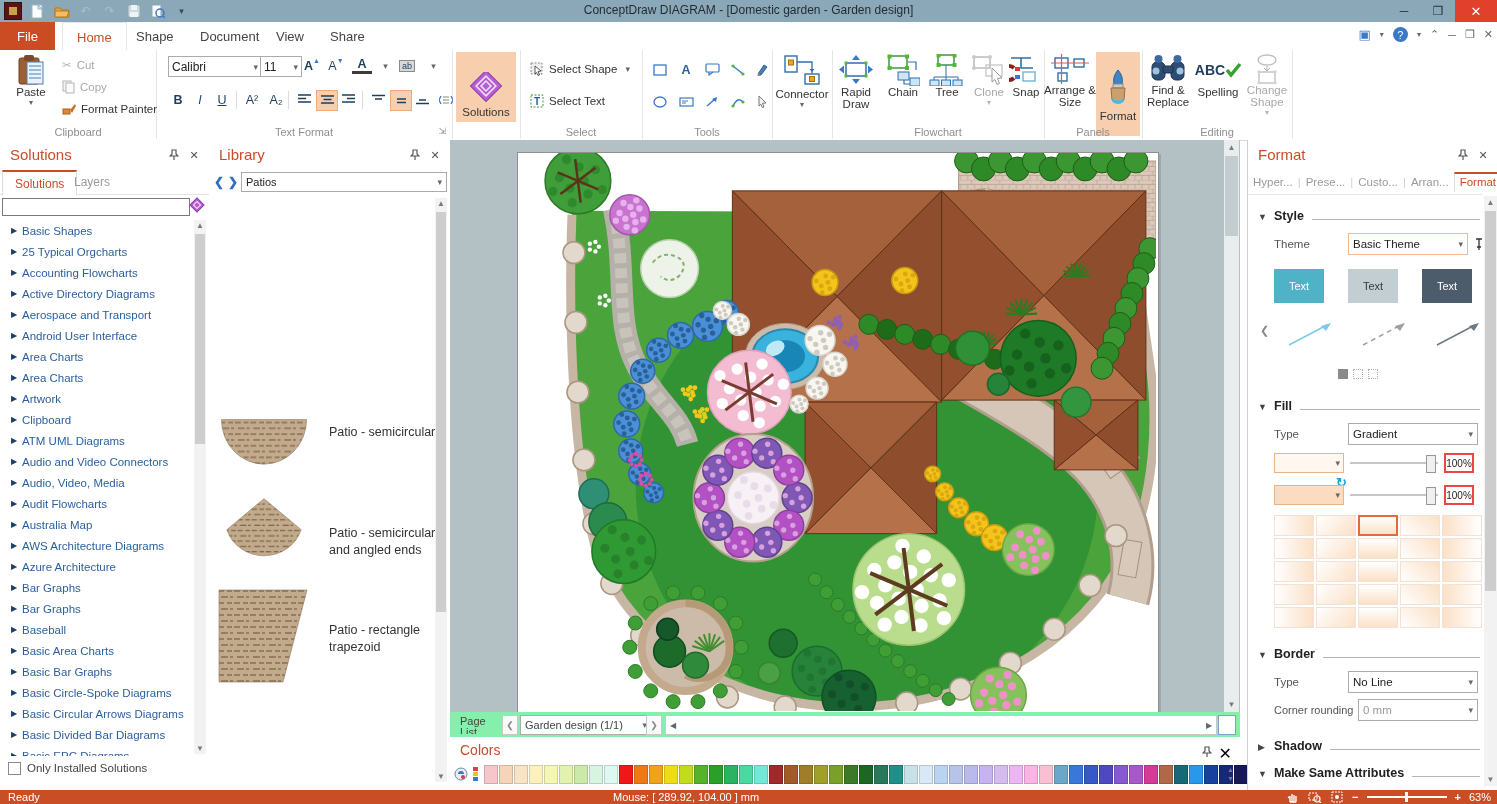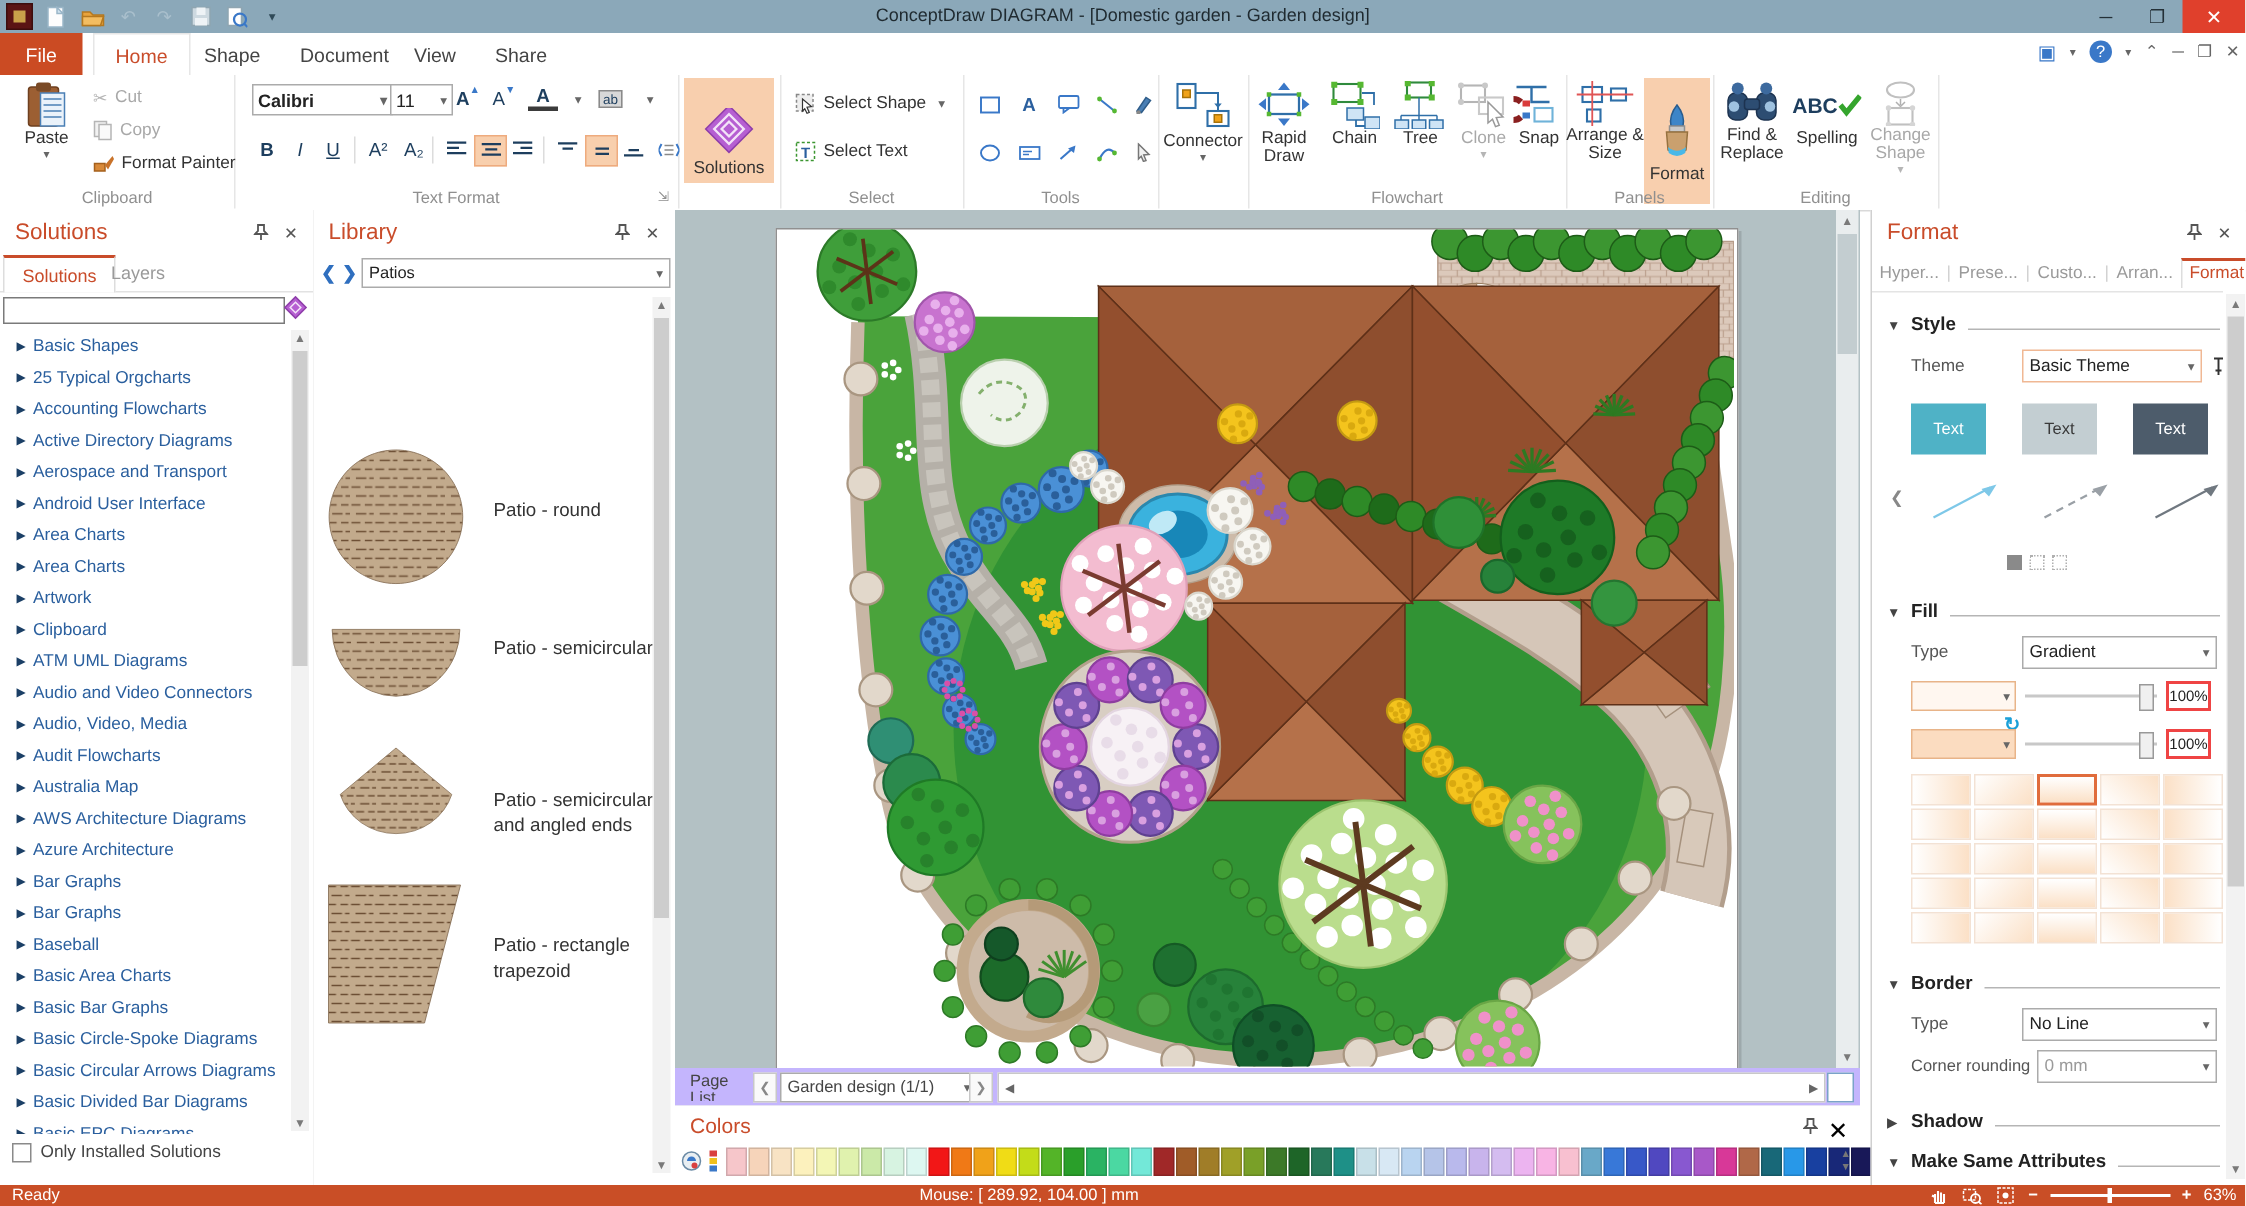--- a/index.html
+++ b/index.html
@@ -58,21 +58,21 @@
   
   .libnav{position:absolute;left:4px;top:32px;width:234px;height:20px;display:flex;align-items:center;gap:2px;}
   .libnav .chev{color:#2f6fbf;font-weight:bold;font-size:12px;width:12px;text-align:center;}
   .libdd{flex:1;height:18px;border:1px solid #ababab;background:#fff;font-size:11px;color:#222;display:flex;align-items:center;padding:0 4px;justify-content:space-between;}
   .libitem{position:absolute;left:8px;width:400px;}
   .libitem .lab{position:absolute;left:112px;font-size:12.5px;color:#333;width:118px;line-height:17px;}
   
   .canvas{position:absolute;left:450px;top:140px;width:790px;height:572px;background:#b3c1c4;overflow:hidden;}
   .page{position:absolute;left:67px;top:12px;width:640px;height:560px;background:#fff;border:1px solid #909090;box-shadow:2px 2px 0 rgba(0,0,0,.12);}
   
-  .pagebar{position:absolute;left:450px;top:712px;width:790px;height:25px;background:#c4b5fd;border-bottom:1px solid #d9d9d9;font-size:11px;color:#444;}
+  .pagebar{position:absolute;left:450px;top:712px;width:790px;height:25px;background:#86efac;border-bottom:1px solid #d9d9d9;font-size:11px;color:#444;}
   .ptab{position:absolute;left:70px;top:3px;width:122px;height:18px;background:#fff;border:1px solid #ababab;display:flex;align-items:center;justify-content:space-between;padding:0 4px;}
   .pnav{position:absolute;top:3px;width:14px;height:18px;border:1px solid #c8c8c8;background:#fafafa;display:flex;align-items:center;justify-content:center;color:#888;font-size:9px;}
   .hscroll{position:absolute;left:215px;top:3px;width:550px;height:18px;border:1px solid #c8c8c8;background:#fff;}
   .hscroll .harr{position:absolute;top:0;width:14px;height:100%;display:flex;align-items:center;justify-content:center;font-size:8px;color:#666;}
   
   .colorsp{position:absolute;left:450px;top:737px;width:790px;height:53px;background:#fff;}
   .swrow{position:absolute;left:34px;top:28px;height:19px;display:flex;gap:1px;}
   .sw{width:14px;height:19px;border:1px solid rgba(0,0,0,.15);box-sizing:border-box;}
   
   .fmt{position:absolute;left:1247px;top:140px;width:250px;height:650px;background:#fff;border-left:1px solid #d0d0d0;}
@@ -214,21 +214,21 @@
           <svg width="14" height="13">
             <rect x="1" y="7" width="7" height="5" fill="#d98a3a" stroke="#a5601d"></rect>
             <path d="M8,8 L13,2 L14,4 L10,11 Z" fill="#c9732a"></path>
           </svg>
           <span>Format Painter</span>
         </div>
       <div class="lbl">Clipboard</div>
     </div>
 
     <div class="grp" style="left:156px;width:296px;">
-      <div class="combo" style="left:12px;top:6px;width:86px;font-weight:bold;">
+      <div class="combo" style="left:12px;top:6px;width:86px;">
           <span>Calibri</span>
           <span class="dda">▾</span>
         </div>
       <div class="combo" style="left:104px;top:6px;width:34px;">
           <span>11</span>
           <span class="dda">▾</span>
         </div>
       <div class="tfbtn" style="left:146px;top:6px;font-weight:bold;">
           <span>A</span>
           <span style="color:#3a78c8;font-size:7px;position:relative;top:-5px;">▲</span>
@@ -741,23 +741,20 @@
     </div>
     <div class="libnav">
       <span class="chev">❮</span>
       <span class="chev">❯</span>
       <div class="libdd">
           <span>Patios</span>
           <span class="dda">▾</span>
         </div>
     </div>
     <div id="libList" style="position:absolute;left:0;top:56px;width:228px;bottom:0;overflow:hidden;">
-        <div class="libitem" style="top: 102px; height: 95px;"><svg width="94" height="95" viewBox="0 0 94 96" preserveAspectRatio="xMidYMid meet">
-            <path d="M47,2 A45,45 0 1 1 46.9,2 Z" fill="url(#libPat)" stroke="#8a735a" stroke-width="0.6"></path>
-          </svg><div class="lab" style="top:33.5px">Patio - round</div></div>
         <div class="libitem" style="top: 300px; height: 85px;"><svg width="94" height="85" viewBox="0 0 94 96" preserveAspectRatio="xMidYMid meet">
             <path d="M47,3 L89,38 A44,42 0 0 1 5,38 Z" fill="url(#libPat)" stroke="#8a735a" stroke-width="0.6"></path>
           </svg><div class="lab" style="top:28.5px">Patio - semicircular and angled ends</div></div>
         <div class="libitem" style="top: 212px; height: 60px;"><svg width="94" height="60" viewBox="0 0 94 62" preserveAspectRatio="xMidYMid meet">
             <path d="M3,12 H91 A44,46 0 0 1 3,12 Z" fill="url(#libPat)" stroke="#8a735a" stroke-width="0.6"></path>
           </svg><div class="lab" style="top:16px">Patio - semicircular</div></div>
         <div class="libitem" style="top: 392px; height: 96px;"><svg width="94" height="96" viewBox="0 0 94 96" preserveAspectRatio="xMidYMid meet">
             <path d="M2,2 H90 L66,94 H2 Z" fill="url(#libPat)" stroke="#8a735a" stroke-width="0.6"></path>
           </svg><div class="lab" style="top:34px">Patio - rectangle trapezoid</div></div>
       </div>

